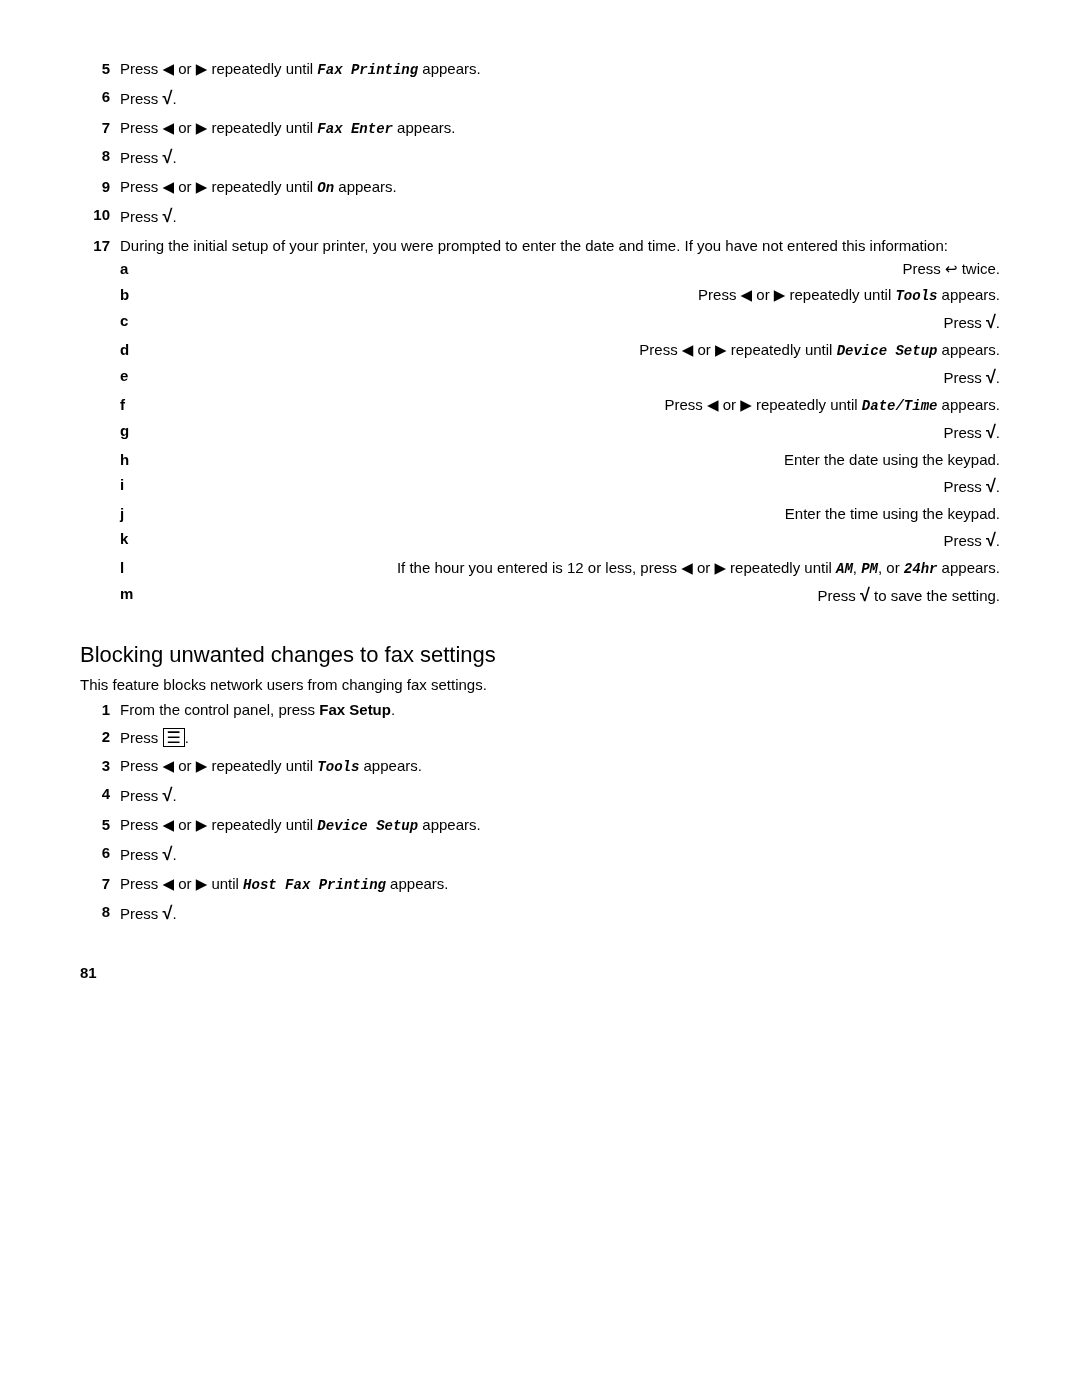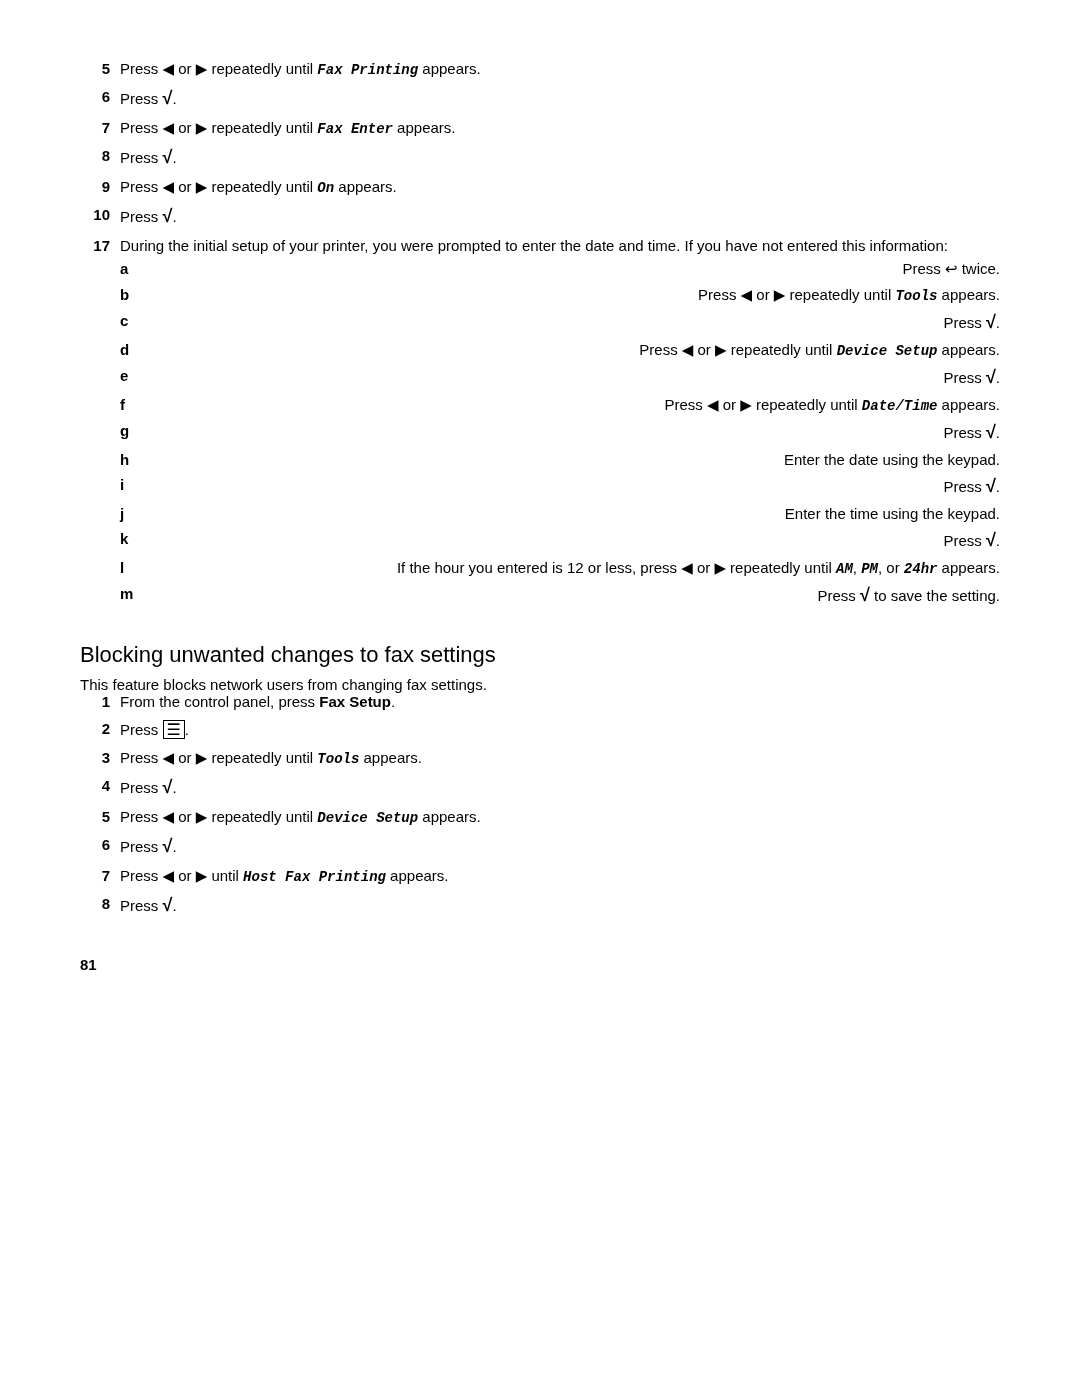--- a/index.html
+++ b/index.html
@@ -55,21 +55,21 @@
       flex: 1;
       text-align: right;
     }
     .section-heading {
       font-size: 22px;
       font-weight: normal;
       margin-top: 28px;
       margin-bottom: 8px;
     }
     .section-intro {
-      margin-bottom: 0;
+      margin-bottom: 8px;
     }
     .page-number {
       text-align: left;
       margin-top: 40px;
       font-weight: bold;
       font-size: 15px;
     }
     .bold { font-weight: bold; margin-top: 35px; }
   </style>
 </head>

